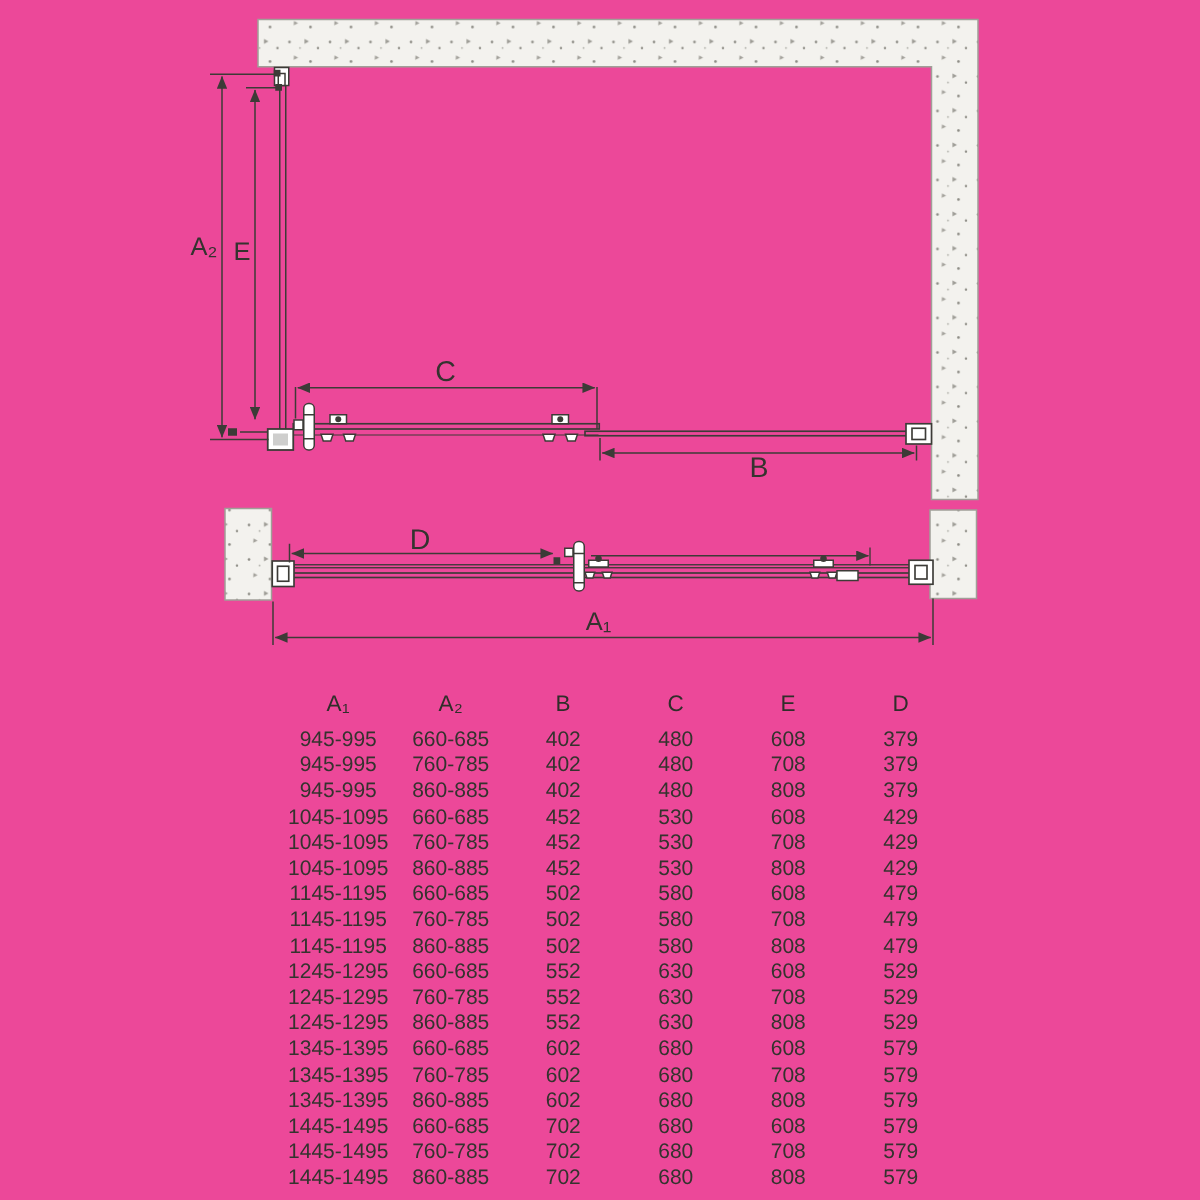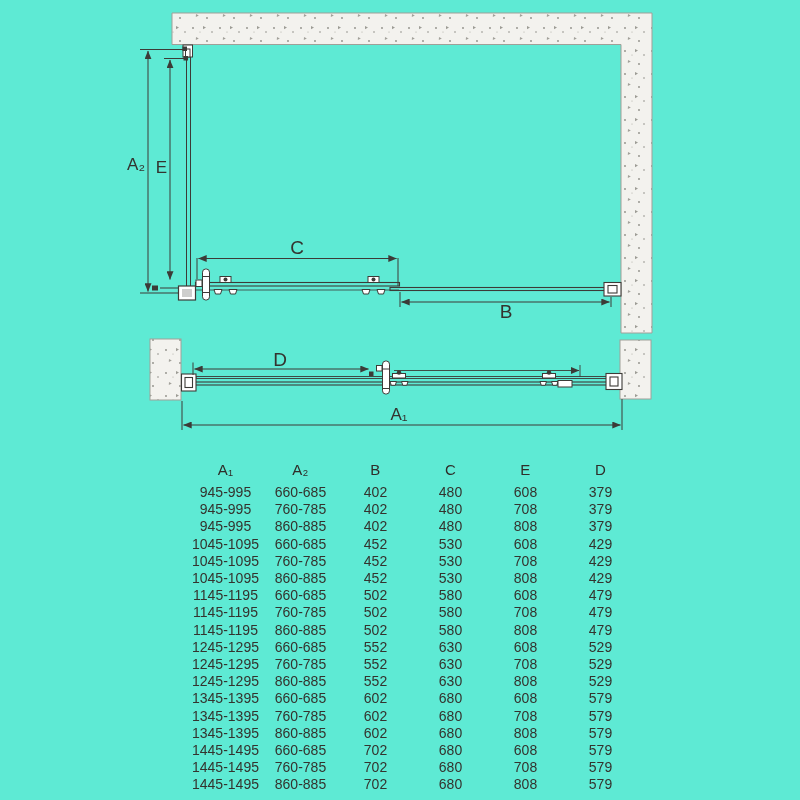--- a/index.html
+++ b/index.html
@@ -1,21 +1,21 @@
 <!DOCTYPE html>
 <html><head>
 <meta charset="utf-8">
 <style>
   html,body{margin:0;padding:0;}
   body{
     width:800px;height:800px;background:#ffffff;
     font-family:"Liberation Sans","DejaVu Sans",sans-serif;
     color:#35342f;
   }
-  .stage{position:relative;width:800px;height:800px;overflow:hidden;background:#5eead4;}
+  .stage{position:relative;width:800px;height:800px;overflow:hidden;background:#ec4899;}
   svg text{
     font-family:"Liberation Sans","DejaVu Sans",sans-serif;
     fill:#34332f;
   }
   .dim-label{font-size:17px;}
   .dim-label-big{font-size:19px;}
   table.dims{
     border-collapse:collapse;
     position:absolute;left:188px;top:461px;
     table-layout:fixed;

